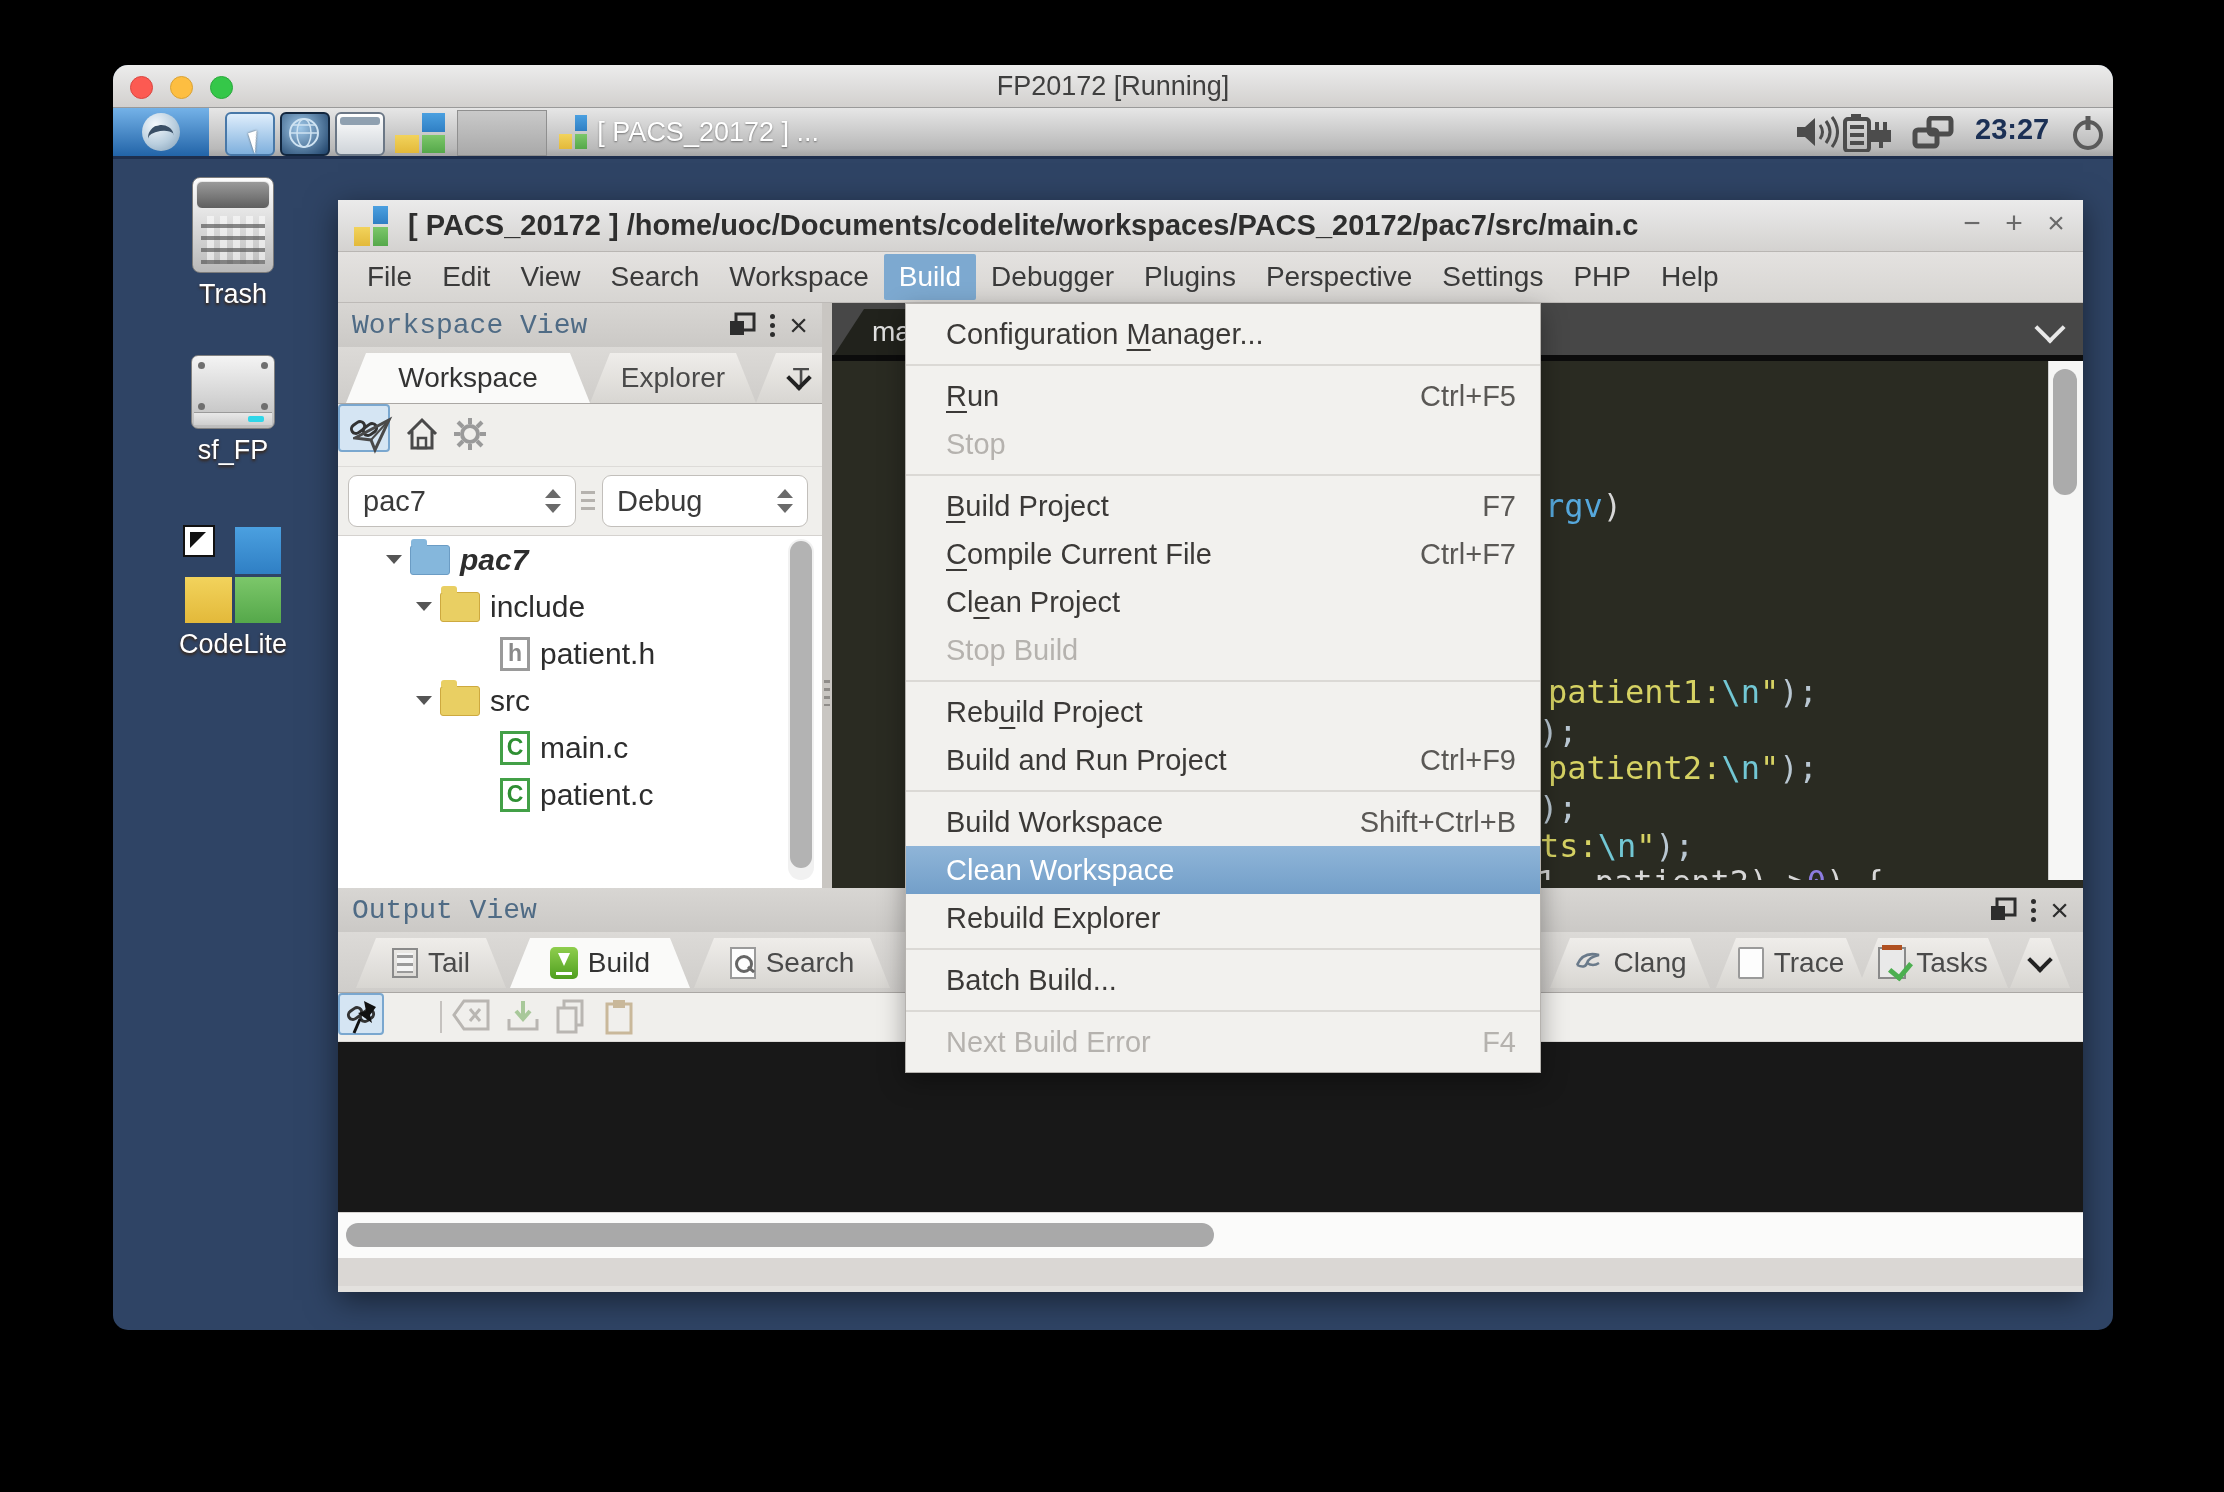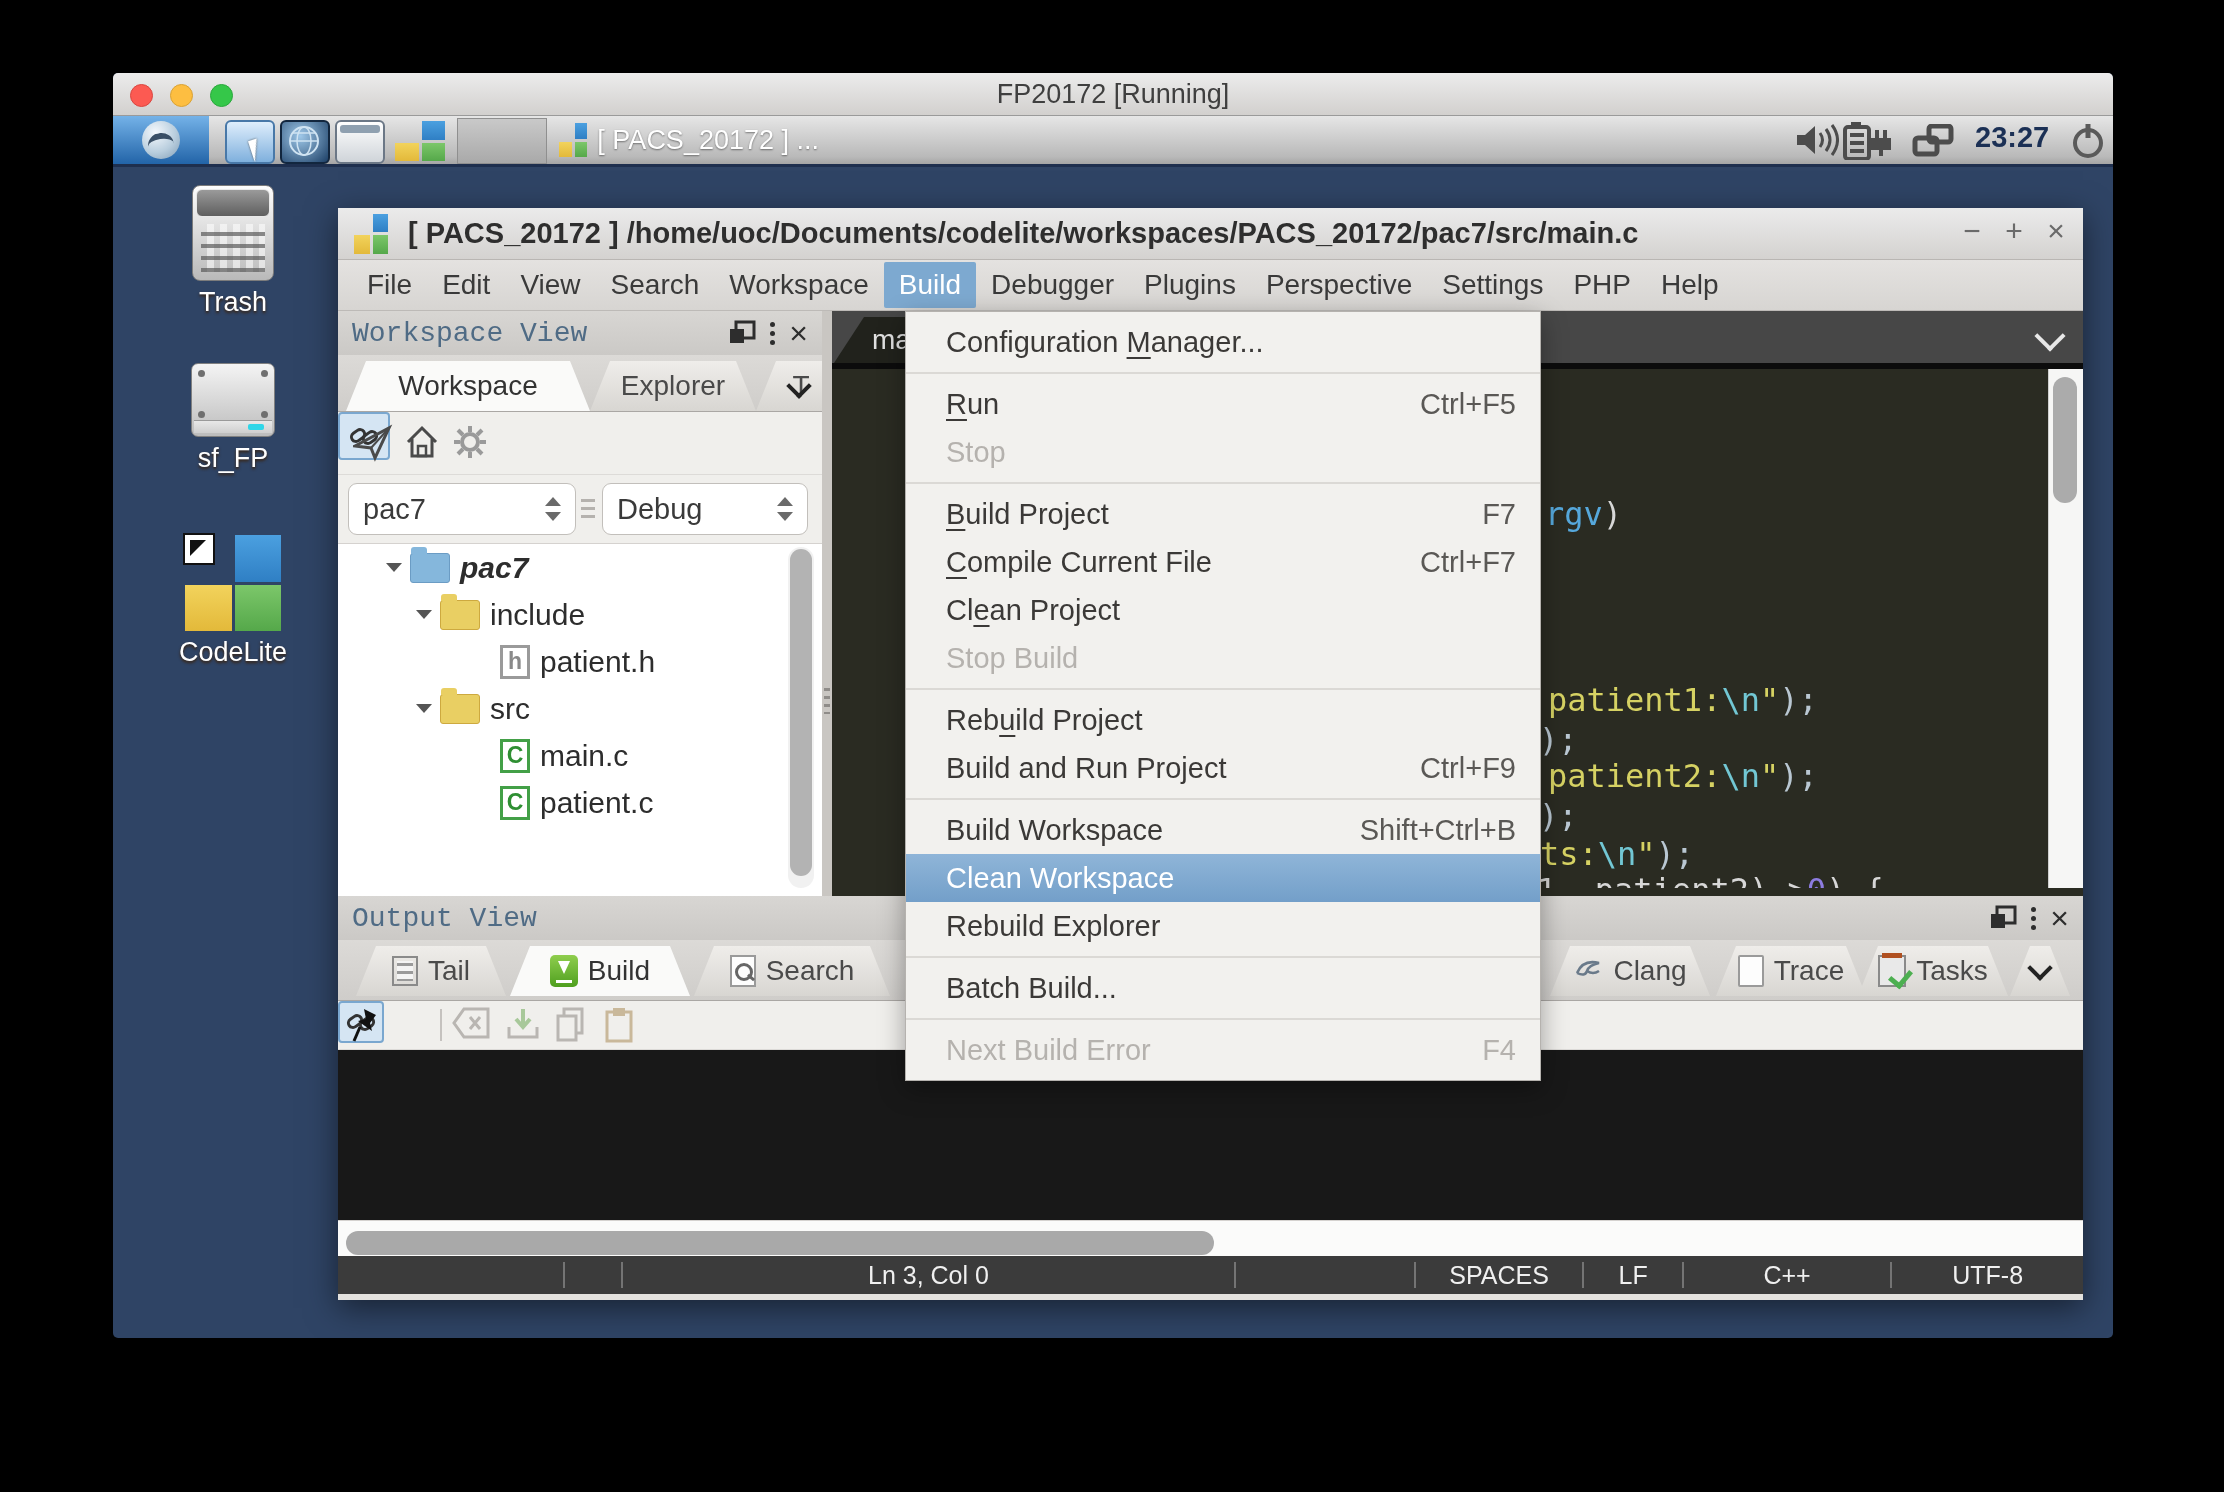--- a/index.html
+++ b/index.html
@@ -1,20 +1,20 @@
 <!DOCTYPE html>
 <html><head>
 <meta charset="utf-8">
 <style>
   html,body{margin:0;padding:0;background:#000;}
   body{width:2224px;height:1492px;position:relative;font-family:"Liberation Sans","DejaVu Sans",sans-serif;overflow:hidden;}
   .abs{position:absolute;}
 
   
-  #vm-window{left:113px;top:65px;width:2000px;height:1265px;border-radius:5px;overflow:hidden;background:#2f4465;box-shadow:0 10px 40px rgba(0,0,0,.6);margin-top:8px;}
+  #vm-window{left:113px;top:65px;width:2000px;height:1265px;border-radius:15px;overflow:hidden;background:#2f4465;box-shadow:0 10px 40px rgba(0,0,0,.6);}
   #mac-titlebar{left:0;top:0;width:100%;height:42px;background:linear-gradient(#ececec,#d2d0ce);border-bottom:1px solid #9a9a9a;}
   .traffic{width:21px;height:21px;border-radius:50%;top:11px;}
   #tl-red{left:17px;background:#fc5a52;border:1px solid #d94640;}
   #tl-yellow{left:57px;background:#fdbe41;border:1px solid #d9a235;}
   #tl-green{left:97px;background:#35c749;border:1px solid #2aa83c;}
   #mac-title{left:0;right:0;top:0;height:42px;line-height:42px;text-align:center;color:#3f3f3f;font-size:27px;}
 
   
   #taskbar{left:0;top:43px;width:100%;height:48px;background:linear-gradient(#e6e6e6,#b9b9b9 85%,#a5a5a5);border-bottom:3px solid #1e2f4e;}
   #launcher-main{left:0;top:0;width:96px;height:48px;background:linear-gradient(#74b2e8,#2264a8);display:flex;align-items:center;justify-content:center;}
@@ -531,37 +531,20 @@
             <rect x="3" y="5" width="24" height="29" fill="none" stroke="#c9b89a" stroke-width="3"></rect>
             <rect x="9" y="1" width="12" height="8" fill="#c9b89a"></rect>
           </svg>
       </div>
       <div id="out-console"></div>
       <div id="out-hscroll">
           <div id="out-hthumb"></div>
         </div>
     </div>
 
-    <div class="abs" id="statusbar">
-        <div class="sb-field" style="width: 227px;"></div>
-        <div class="sb-sep"></div>
-        <div class="sb-field" style="width: 56px;"></div>
-        <div class="sb-sep"></div>
-        <div class="sb-field" style="width: 615px;">Ln 3, Col 0</div>
-        <div class="sb-sep"></div>
-        <div class="sb-field" style="width: 179px;"></div>
-        <div class="sb-sep"></div>
-        <div class="sb-field" style="width: 168px;">SPACES</div>
-        <div class="sb-sep"></div>
-        <div class="sb-field" style="width: 98px;">LF</div>
-        <div class="sb-sep"></div>
-        <div class="sb-field" style="width: 208px;">C++</div>
-        <div class="sb-sep"></div>
-        <div class="sb-field" style="width: 192px;">UTF-8</div>
-      </div>
     <div class="abs" id="sb-bottomstrip"></div>
 
     <div class="abs" id="build-menu">
         <div class="menu-item">
           <span class="mi-label">Configuration <u>M</u>anager...</span>
           <span class="mi-accel"></span>
         </div>
         <div class="menu-sep"></div>
         <div class="menu-item">
           <span class="mi-label"><u>R</u>un</span>

